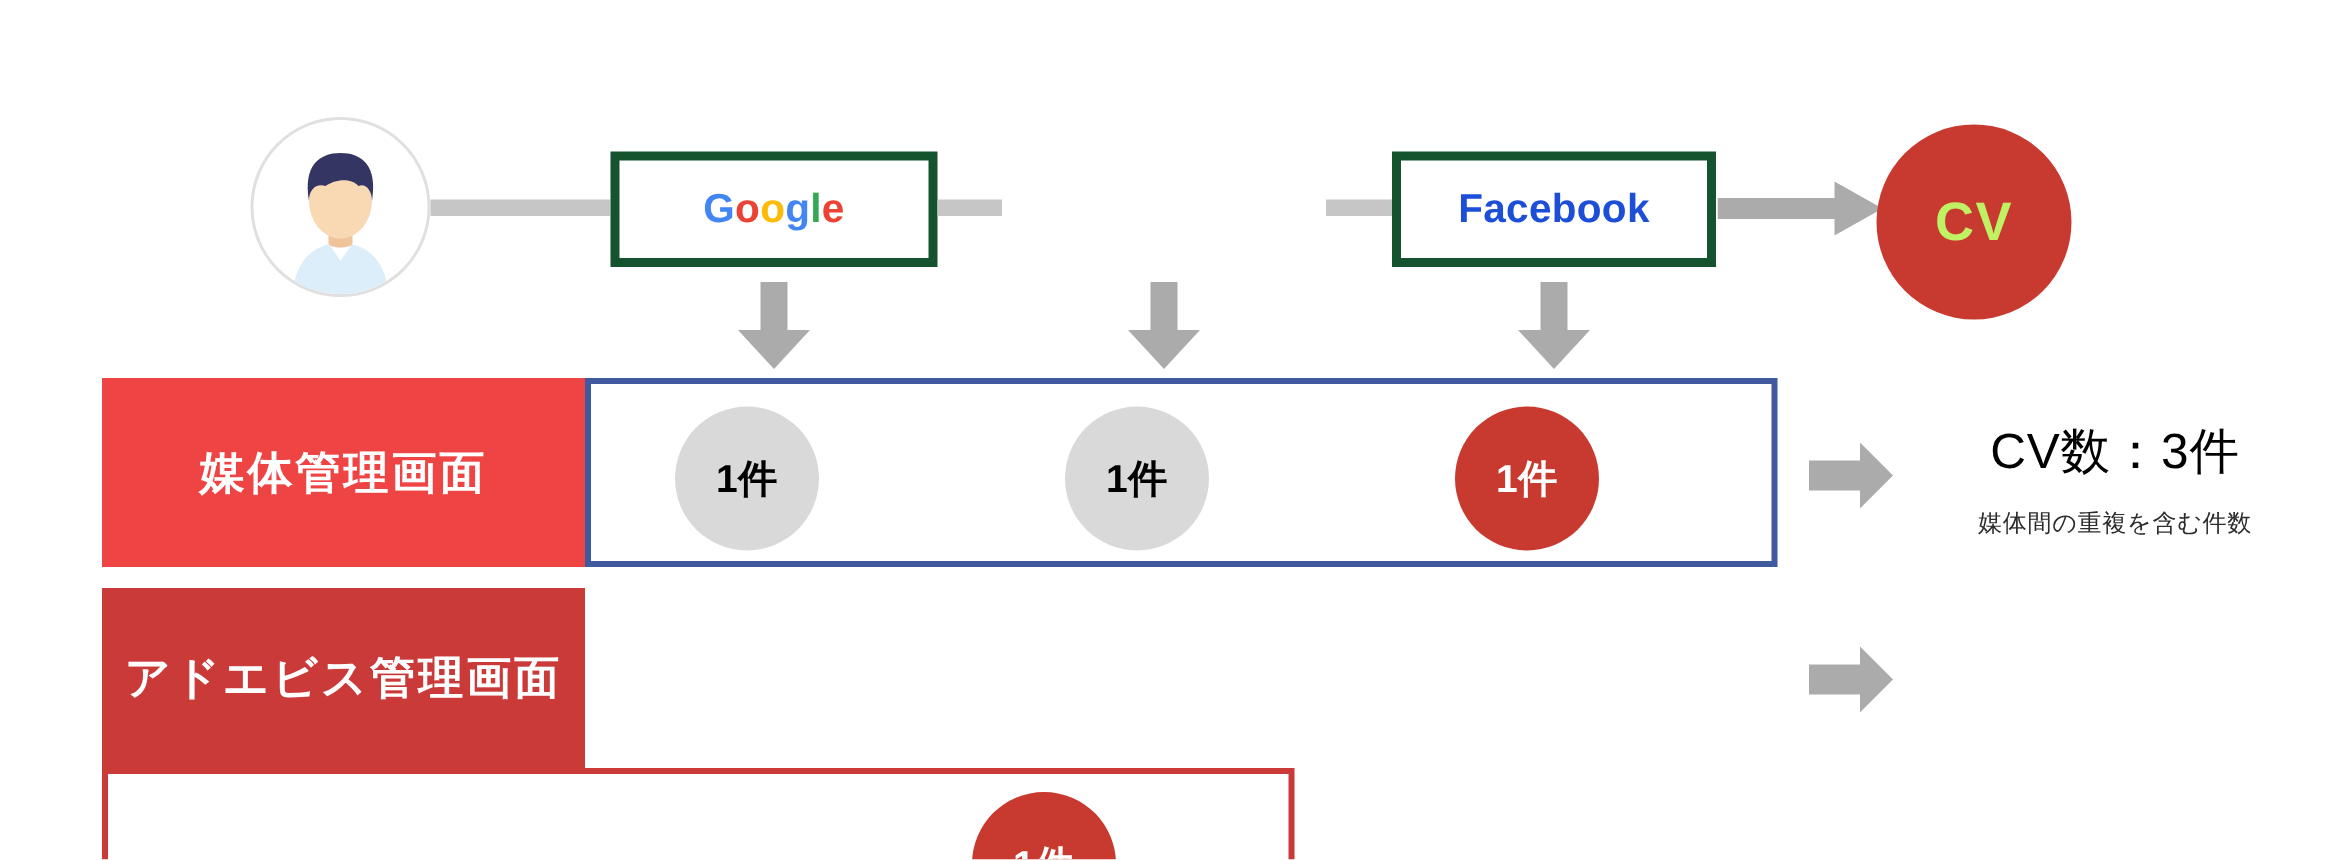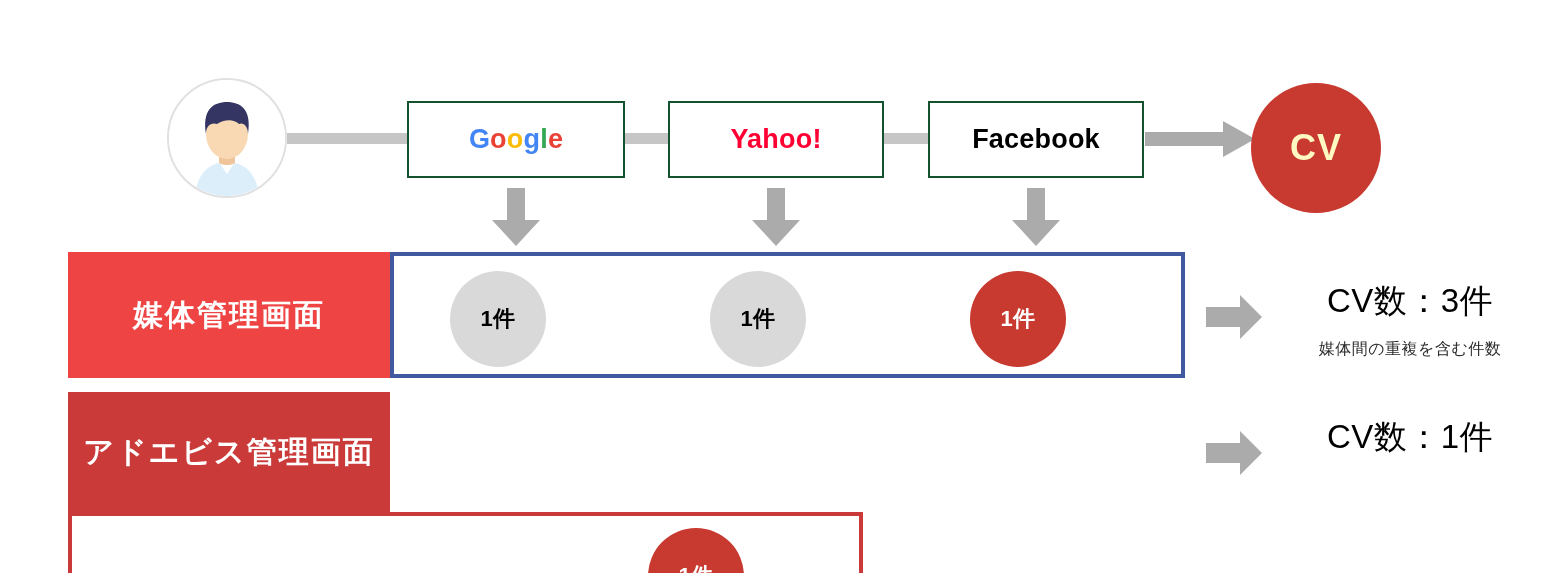--- a/index.html
+++ b/index.html
@@ -38,55 +38,55 @@
   .connector {
     background: #c6c6c6;
     height: 11px;
     top: 133px;
   }
 
   
   .media-box {
     top: 101px;
     height: 77px;
-    border: 2px solid #14532d;
+    border: 6px solid #14532d;
     background: #ffffff;
     box-sizing: border-box;
     display: flex;
     align-items: center;
     justify-content: center;
   }
   .media-label {
     font-size: 27px;
     font-weight: bold;
     letter-spacing: 0.2px;
     white-space: nowrap;
   }
   .g-b { color: #4285F4; }
   .g-r { color: #EA4335; }
   .g-y { color: #FBBC05; }
   .g-g { color: #34A853; }
   .yahoo-label { color: #FF0033; }
-  .fb-label { color: #000000; }
+  .fb-label { color: #1d4ed8; }
 
   
   .cv-arrow { left: 1145px; top: 121px; }
 
   
   .cv-circle {
     left: 1251px; top: 83px;
     width: 130px; height: 130px;
     border-radius: 50%;
     background: #C8392F;
     display: flex;
     align-items: center;
     justify-content: center;
   }
   .cv-circle-text {
-    color: #fef9c3;
+    color: #bef264;
     font-size: 36px;
     font-weight: bold;
     letter-spacing: 1px;
   }
 
   
   .down-arrow { top: 188px; }
 
   
   .row-wrap { position: absolute; display: flex; }
@@ -114,21 +114,21 @@
   .row-ebis .row-panel { border: 4px solid #CA3A38; }
 
   
   .bubble {
     position: absolute;
     width: 96px; height: 96px;
     border-radius: 50%;
     display: flex;
     align-items: center;
     justify-content: center;
-    font-size: 22px;
+    font-size: 26px;
     font-weight: bold;
     letter-spacing: 0.5px;
     text-align: right;
   }
   .bubble-grey { background: #D9D9D9; color: #000000; }
   .bubble-red  { background: #C8392F; color: #ffffff; }
 
   
   .result-arrow { position: absolute; }
   .result-text { position: absolute; text-align: center; }
@@ -172,23 +172,20 @@
   </div>
 
   <div class="abs connector" style="left:287px; width:120px;"></div>
 
   <div class="abs media-box" style="left:407px; width:218px;">
     <span class="media-label"><span class="g-b">G</span><span class="g-r">o</span><span class="g-y">o</span><span class="g-b">g</span><span class="g-g">l</span><span class="g-r">e</span></span>
   </div>
 
   <div class="abs connector" style="left:625px; width:43px;"></div>
 
-  <div class="abs media-box" style="left:668px; width:216px;">
-    <span class="media-label yahoo-label">Yahoo!</span>
-  </div>
 
   <div class="abs connector" style="left:884px; width:44px;"></div>
 
   <div class="abs media-box" style="left:928px; width:216px;">
     <span class="media-label fb-label">Facebook</span>
   </div>
 
   <div class="abs cv-arrow">
     <svg width="110" height="36" viewBox="0 0 110 36">
       <path d="M0 11 L78 11 L78 0 L110 18 L78 36 L78 25 L0 25 Z" fill="#ABABAB"></path>
@@ -244,16 +241,15 @@
       <div class="bubble bubble-red" style="left:576px; top:12px;">1件</div>
     </div>
   </div>
 
   <div class="result-arrow" style="left:1206px; top:431px;">
     <svg width="56" height="44" viewBox="0 0 56 44">
         <path d="M0 12 L34 12 L34 0 L56 22 L34 44 L34 32 L0 32 Z" fill="#ABABAB"></path>
       </svg>
   </div>
   <div class="result-text" style="left:1260px; top:419px; width:300px;">
-    <div class="result-title">CV数：1件</div>
   </div>
 
 </div>
 
 </body></html>

